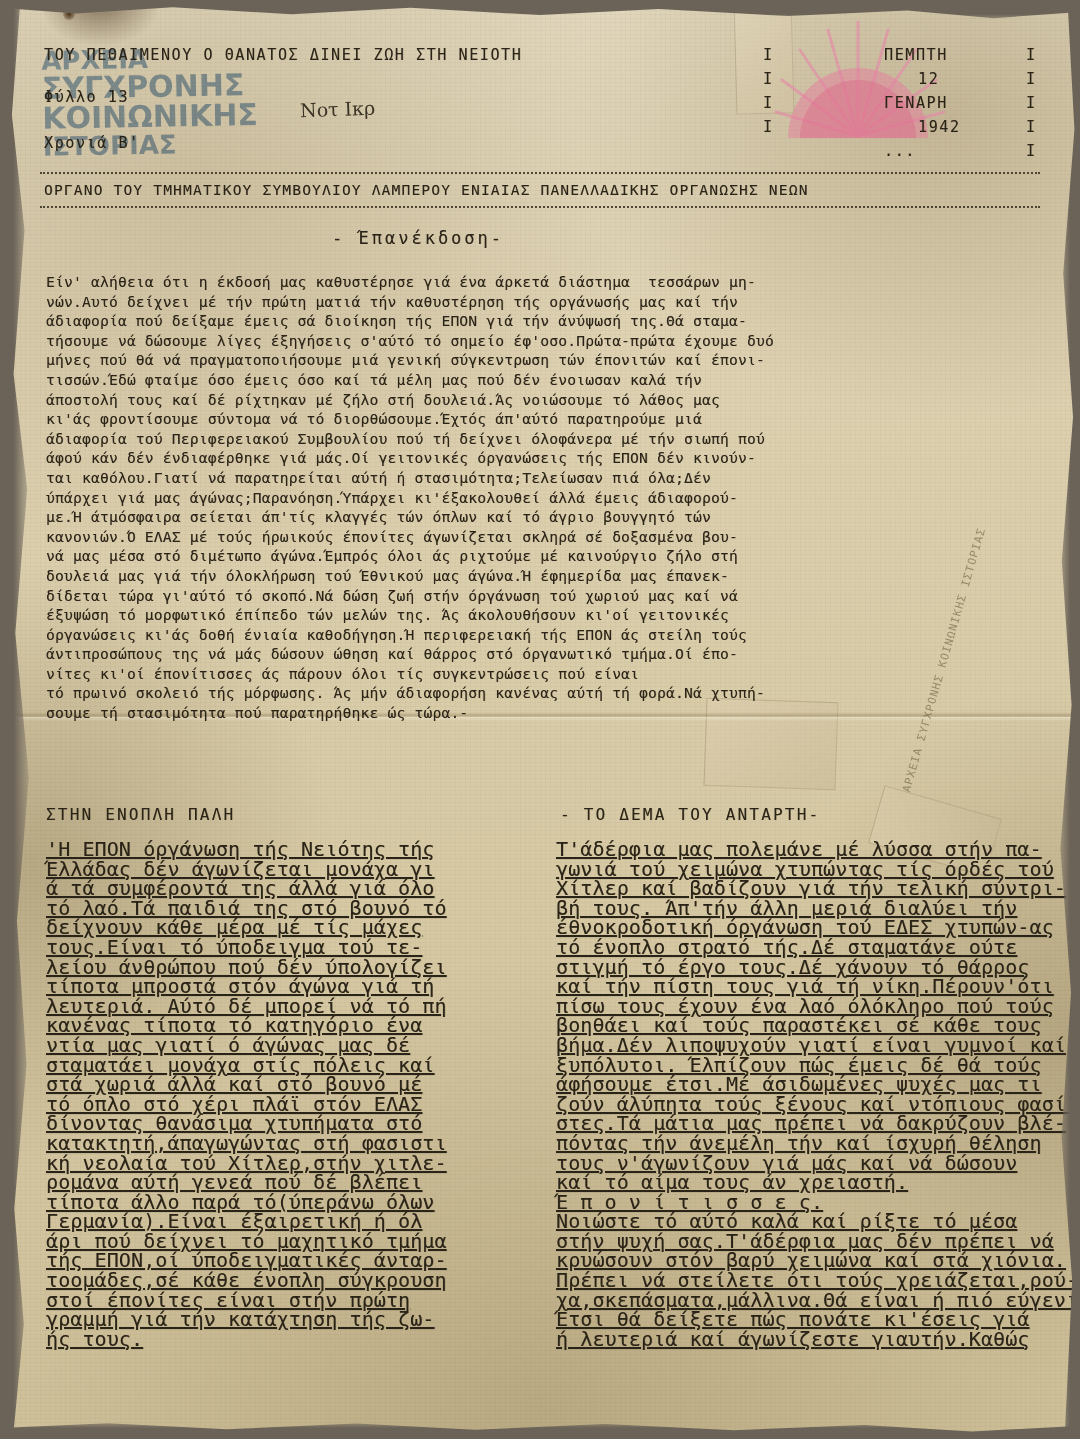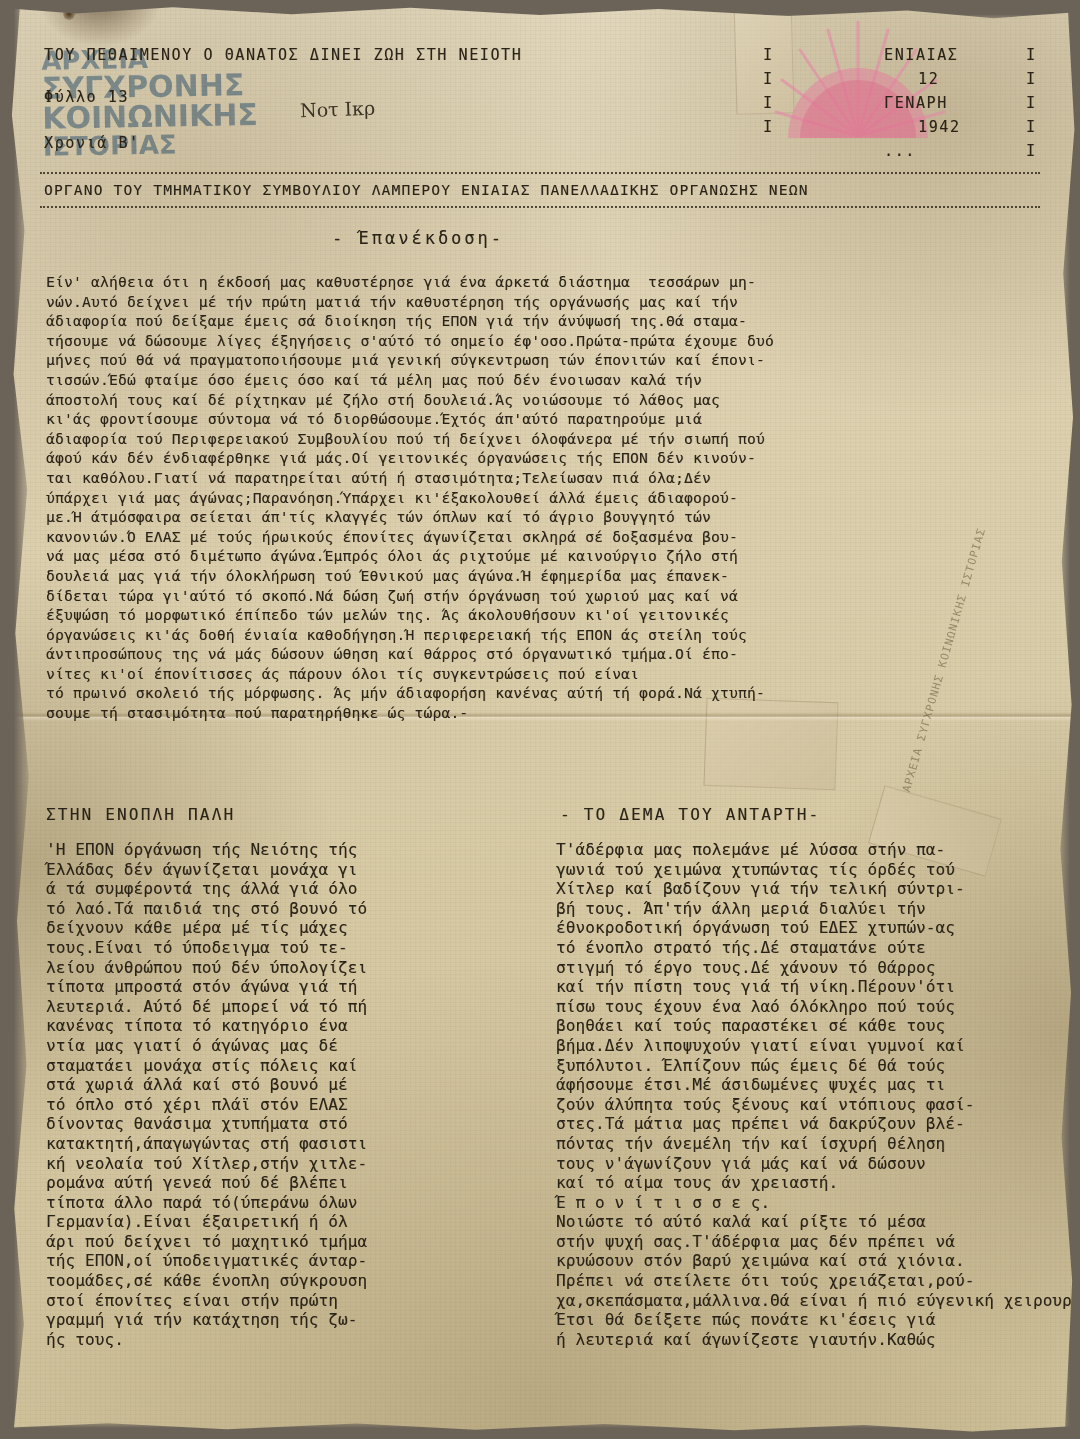--- a/index.html
+++ b/index.html
@@ -180,23 +180,24 @@
     font-size: 16px;
     letter-spacing: 2.2px;
   }
 
   .body {
     font-size: 14.6px;
     line-height: 19.6px;
     letter-spacing: 0.2px;
   }
   .col {
-    font-size: 16px;
+    font-size: 20px;
     line-height: 19.6px;
     letter-spacing: 0.1px;
+    text-decoration: underline;
   }
   .centered-head {
     font-size: 17px;
     letter-spacing: 3px;
   }
 
   
   .vert-text {
     position: absolute;
     left: 900px; top: 790px;
@@ -252,21 +253,21 @@
 
     <div class="tline mast" style="left:44px; top:46px;">ΤΟΥ ΠΕΘΑΙΜΕΝΟΥ Ο ΘΑΝΑΤΟΣ ΔΙΝΕΙ ΖΩΗ ΣΤΗ ΝΕΙΟΤΗ</div>
     <div class="tline mast" style="left:44px; top:88px;">Φύλλο 13</div>
     <div class="tline mast" style="left:44px; top:134px;">Χρονιά Β'</div>
 
     <div class="tline mast" style="left:763px; top:46px;">Ι</div>
     <div class="tline mast" style="left:763px; top:70px;">Ι</div>
     <div class="tline mast" style="left:763px; top:94px;">Ι</div>
     <div class="tline mast" style="left:763px; top:118px;">Ι</div>
 
-    <div class="tline mast" style="left:884px; top:46px;">ΕΝΙΑΙΑΣ</div>
+    <div class="tline mast" style="left:884px; top:46px;">ΠΕΜΠΤΗ</div>
     <div class="tline mast" style="left:918px; top:70px;">12</div>
     <div class="tline mast" style="left:884px; top:94px;">ΓΕΝΑΡΗ</div>
     <div class="tline mast" style="left:918px; top:118px;">1942</div>
     <div class="tline mast" style="left:884px; top:142px;">...</div>
 
     <div class="tline mast" style="left:884px; top:46px; margin-left:-9px;"></div>
     <div class="tline mast" style="left:1026px; top:46px;">Ι</div>
     <div class="tline mast" style="left:1026px; top:70px;">Ι</div>
     <div class="tline mast" style="left:1026px; top:94px;">Ι</div>
     <div class="tline mast" style="left:1026px; top:118px;">Ι</div>

